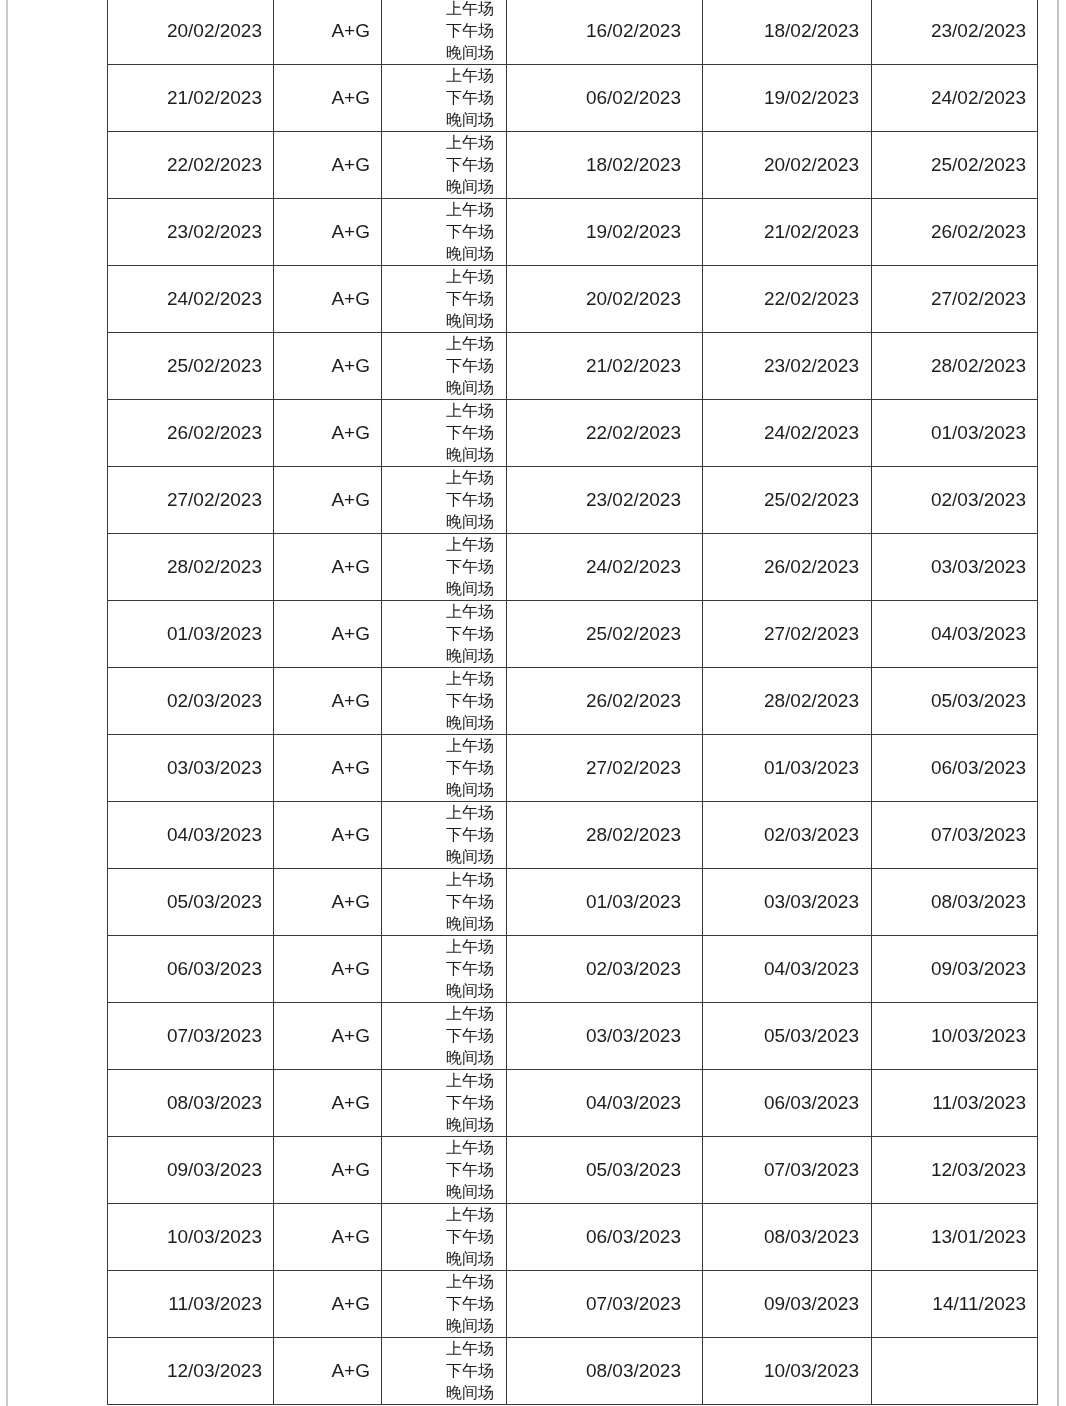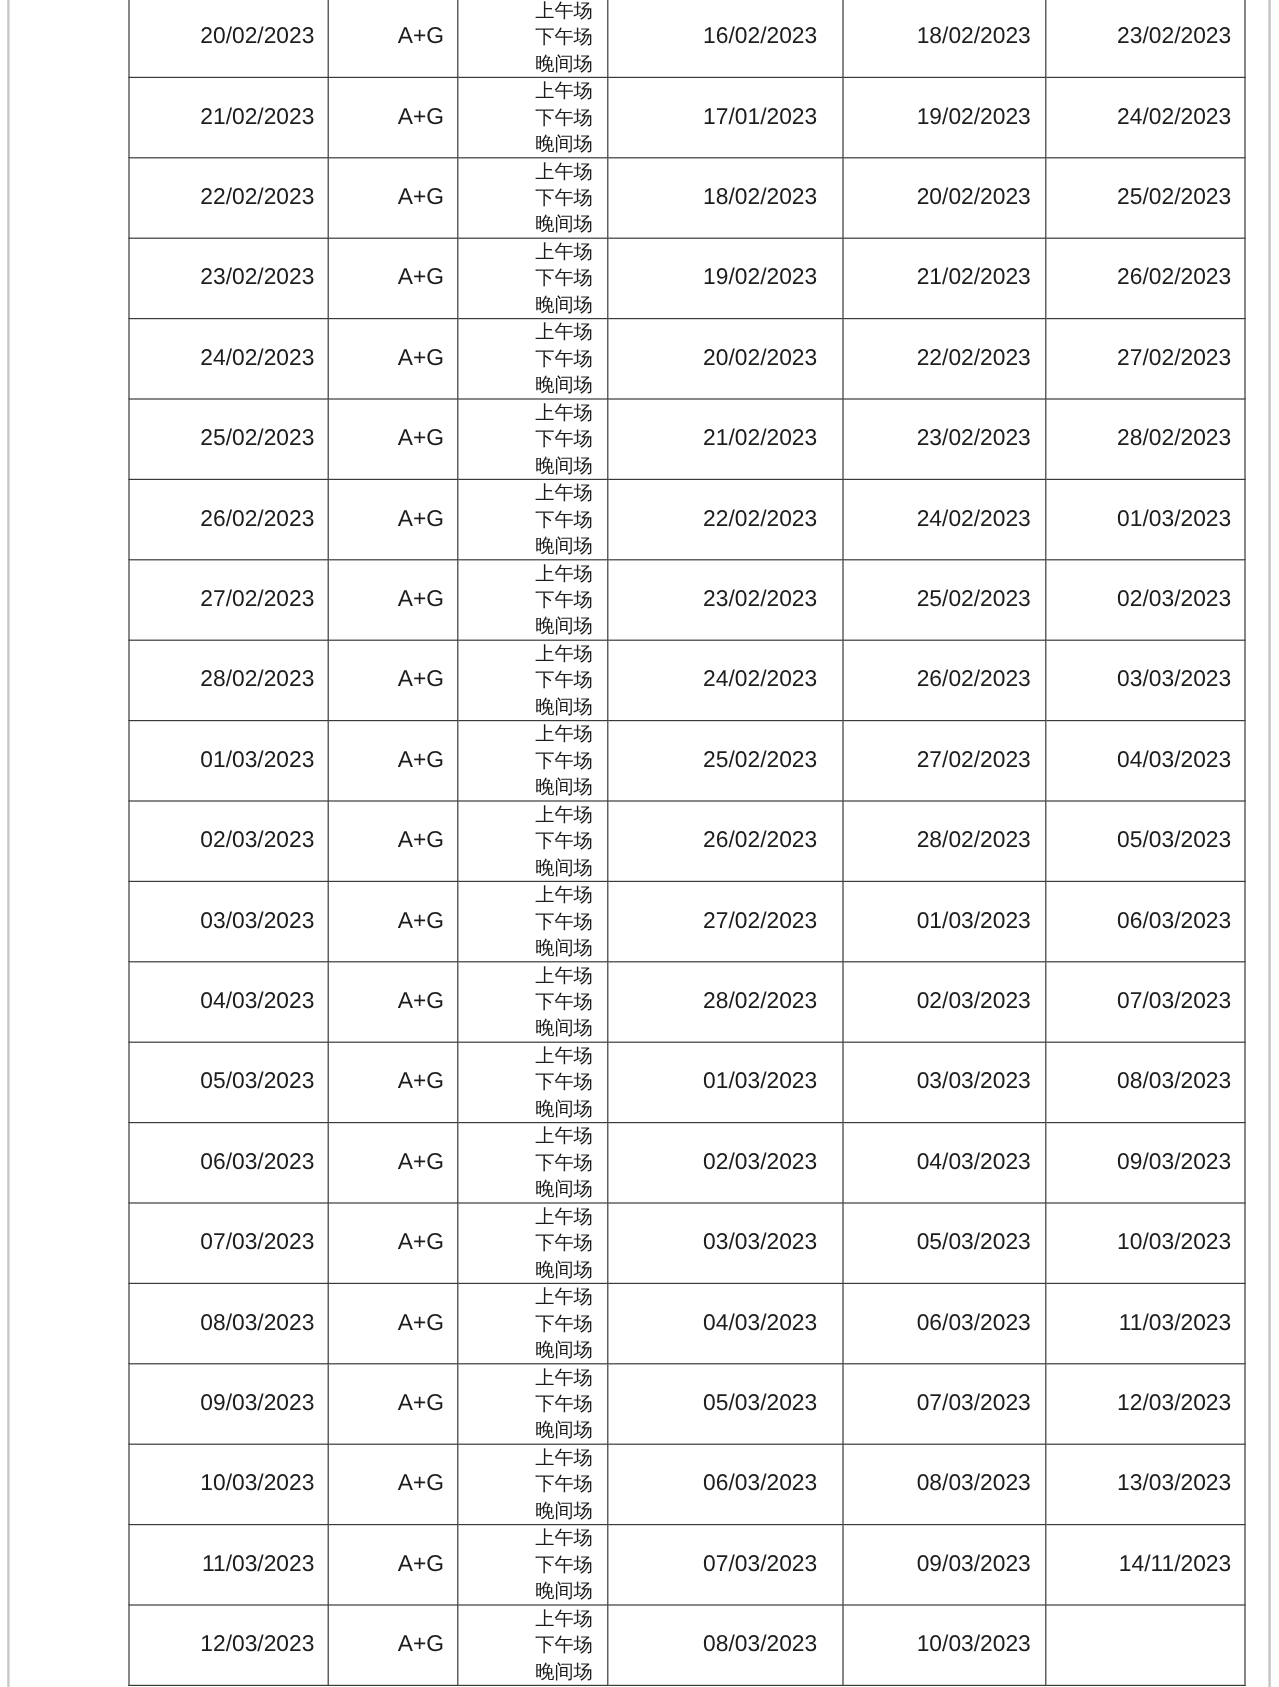--- a/index.html
+++ b/index.html
@@ -93,21 +93,21 @@
   </tr>
 
   <tr>
     <td class="c-date">21/02/2023</td>
     <td class="c-mod">A+G</td>
     <td class="c-sess">
       <span class="sess-line">上午场</span>
       <span class="sess-line">下午场</span>
       <span class="sess-line">晚间场</span>
     </td>
-    <td class="c-reg">17/01/2023</td>
+    <td class="c-reg">06/02/2023</td>
     <td class="c-ban">19/02/2023</td>
     <td class="c-res">24/02/2023</td>
   </tr>
 
   <tr>
     <td class="c-date">22/02/2023</td>
     <td class="c-mod">A+G</td>
     <td class="c-sess">
       <span class="sess-line">上午场</span>
       <span class="sess-line">下午场</span>
@@ -316,21 +316,21 @@
   <tr>
     <td class="c-date">10/03/2023</td>
     <td class="c-mod">A+G</td>
     <td class="c-sess">
       <span class="sess-line">上午场</span>
       <span class="sess-line">下午场</span>
       <span class="sess-line">晚间场</span>
     </td>
     <td class="c-reg">06/03/2023</td>
     <td class="c-ban">08/03/2023</td>
-    <td class="c-res">13/03/2023</td>
+    <td class="c-res">13/01/2023</td>
   </tr>
 
   <tr>
     <td class="c-date">11/03/2023</td>
     <td class="c-mod">A+G</td>
     <td class="c-sess">
       <span class="sess-line">上午场</span>
       <span class="sess-line">下午场</span>
       <span class="sess-line">晚间场</span>
     </td>

